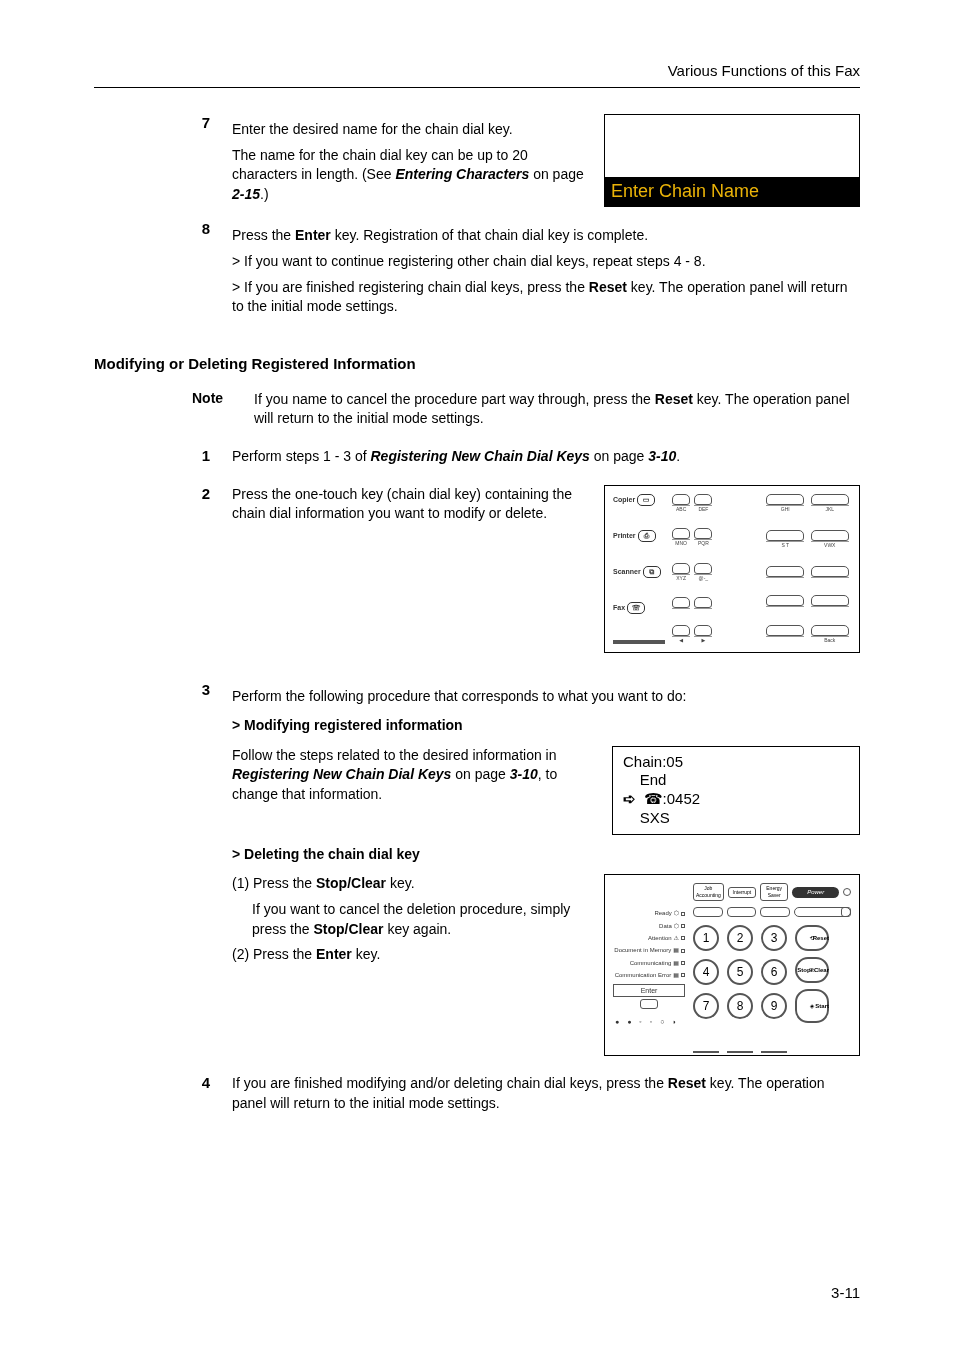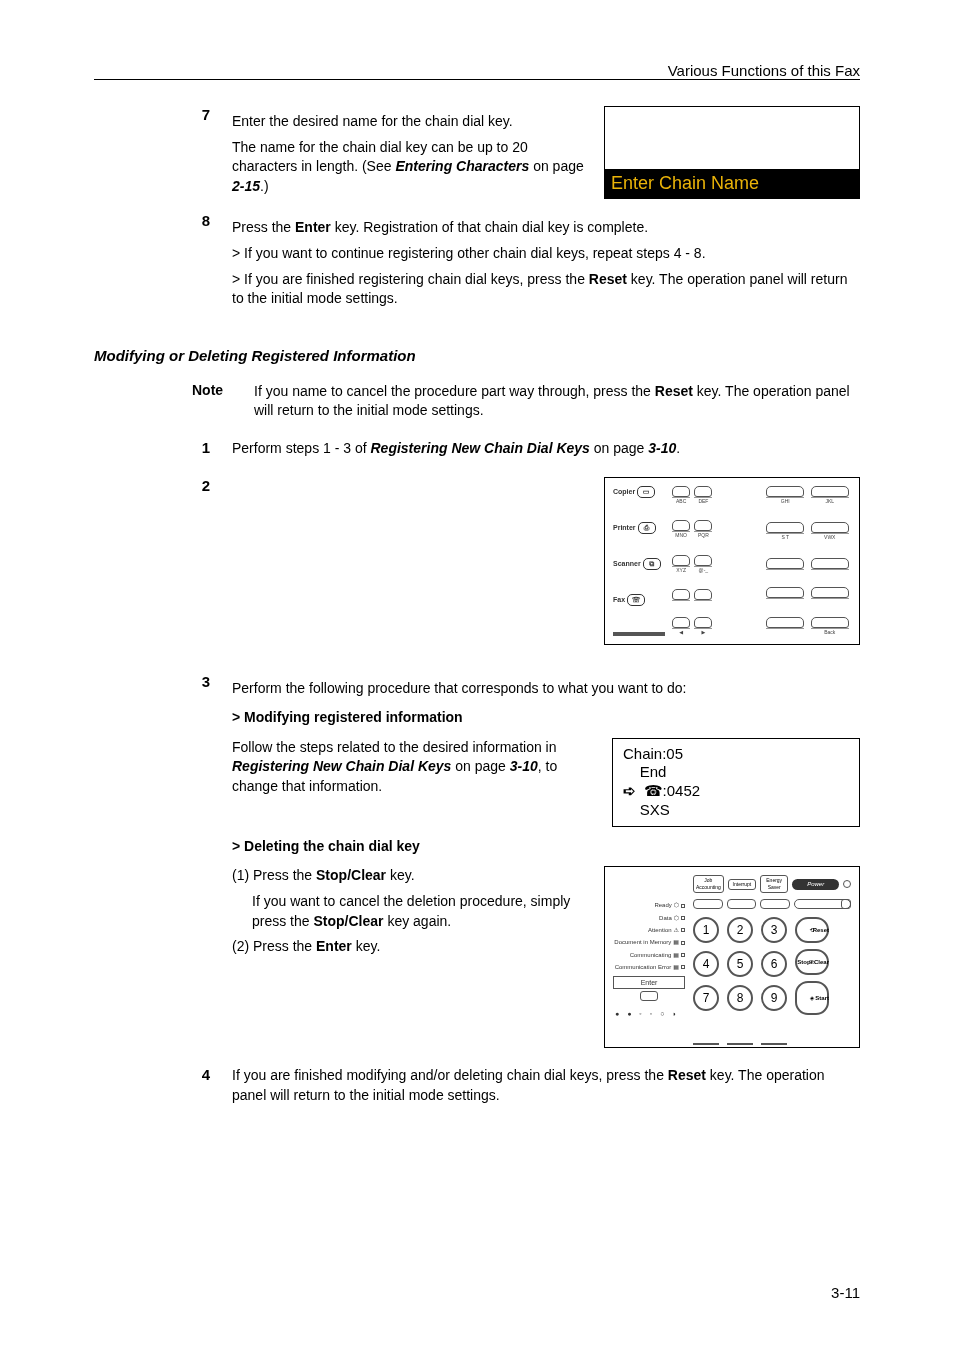--- a/index.html
+++ b/index.html
@@ -14,21 +14,21 @@
     width: 954px;
     min-height: 1351px;
     margin: 0 auto;
     padding: 62px 94px 40px 94px;
     position: relative;
   }
   .header-line {
     text-align: right;
     font-size: 15px;
     border-bottom: 1px solid #000;
-    padding-bottom: 0;
+    padding-bottom: 8px;
     margin-bottom: 26px;
   }
   .step-row {
     display: flex;
     margin-bottom: 8px;
   }
   .step-num {
     width: 40px;
     text-align: right;
     padding-right: 22px;
@@ -61,21 +61,20 @@
     font-size: 18px;
   }
   .bold-inline { font-weight: bold; font-style: italic; }
   .bold { font-weight: bold; }
   .para { margin: 6px 0; }
   .sub-indent { padding-left: 20px; }
   .section-heading {
     font-weight: bold;
     font-size: 15px;
     margin: 32px 0 18px 0;
-    font-style: italic;
   }
   .note-row {
     display: flex;
     margin: 6px 0 18px 98px;
     justify-content: flex-end;
   }
   .note-label {
     font-weight: bold;
     font-size: 14px;
     width: 62px;
@@ -321,20 +320,21 @@
                 <div class="kp-key"></div>
                 <div class="kp-lbl"></div>
               </div>
             <div class="kp-cell">
                 <div class="kp-key"></div>
                 <div class="kp-lbl">Back</div>
               </div>
           </div>
         </div>
       </div>
+      <div>Press the one-touch key (chain dial key) containing the chain dial information you want to modify or delete.</div>
       <div class="clear"></div>
     </div>
   </div>
 
   <div class="step-row step-num-offset" style="margin-top:18px;">
     <div class="step-num">3</div>
     <div class="step-body">
       <div class="para">Perform the following procedure that corresponds to what you want to do:</div>
       <div class="sub-heading">&gt; Modifying registered information</div>
 

